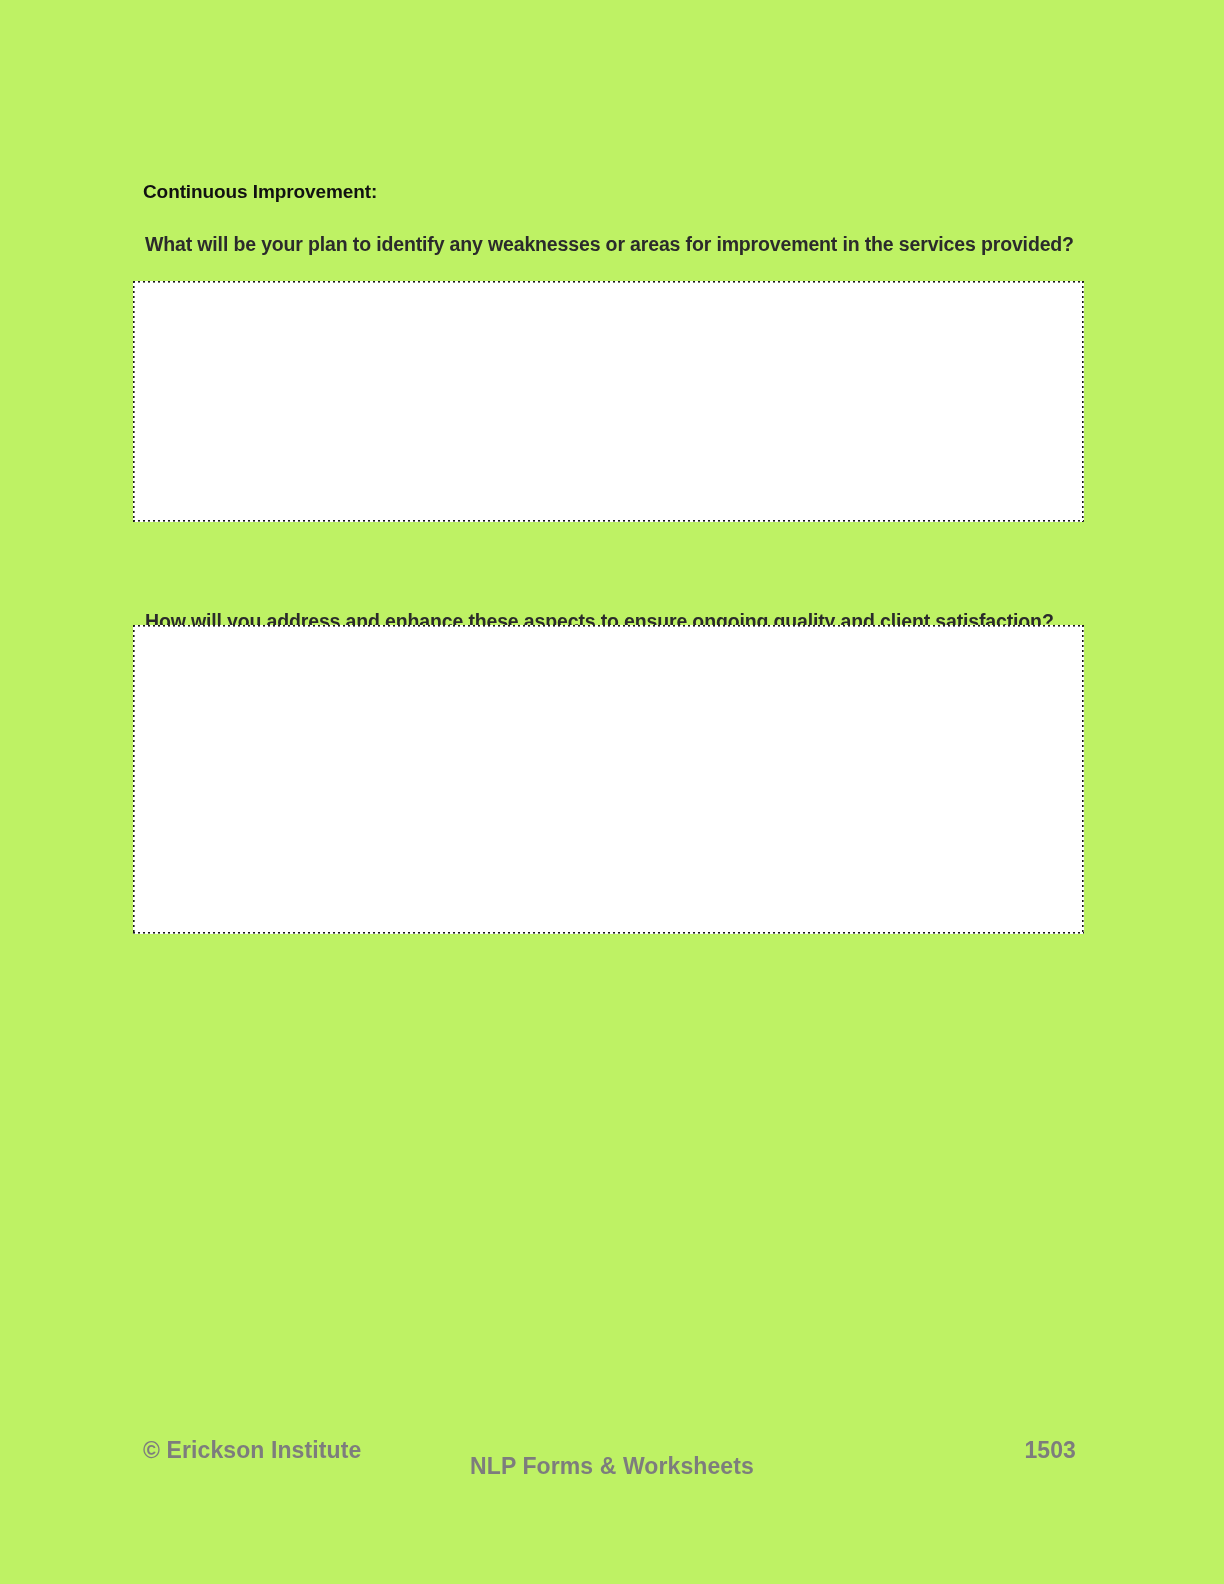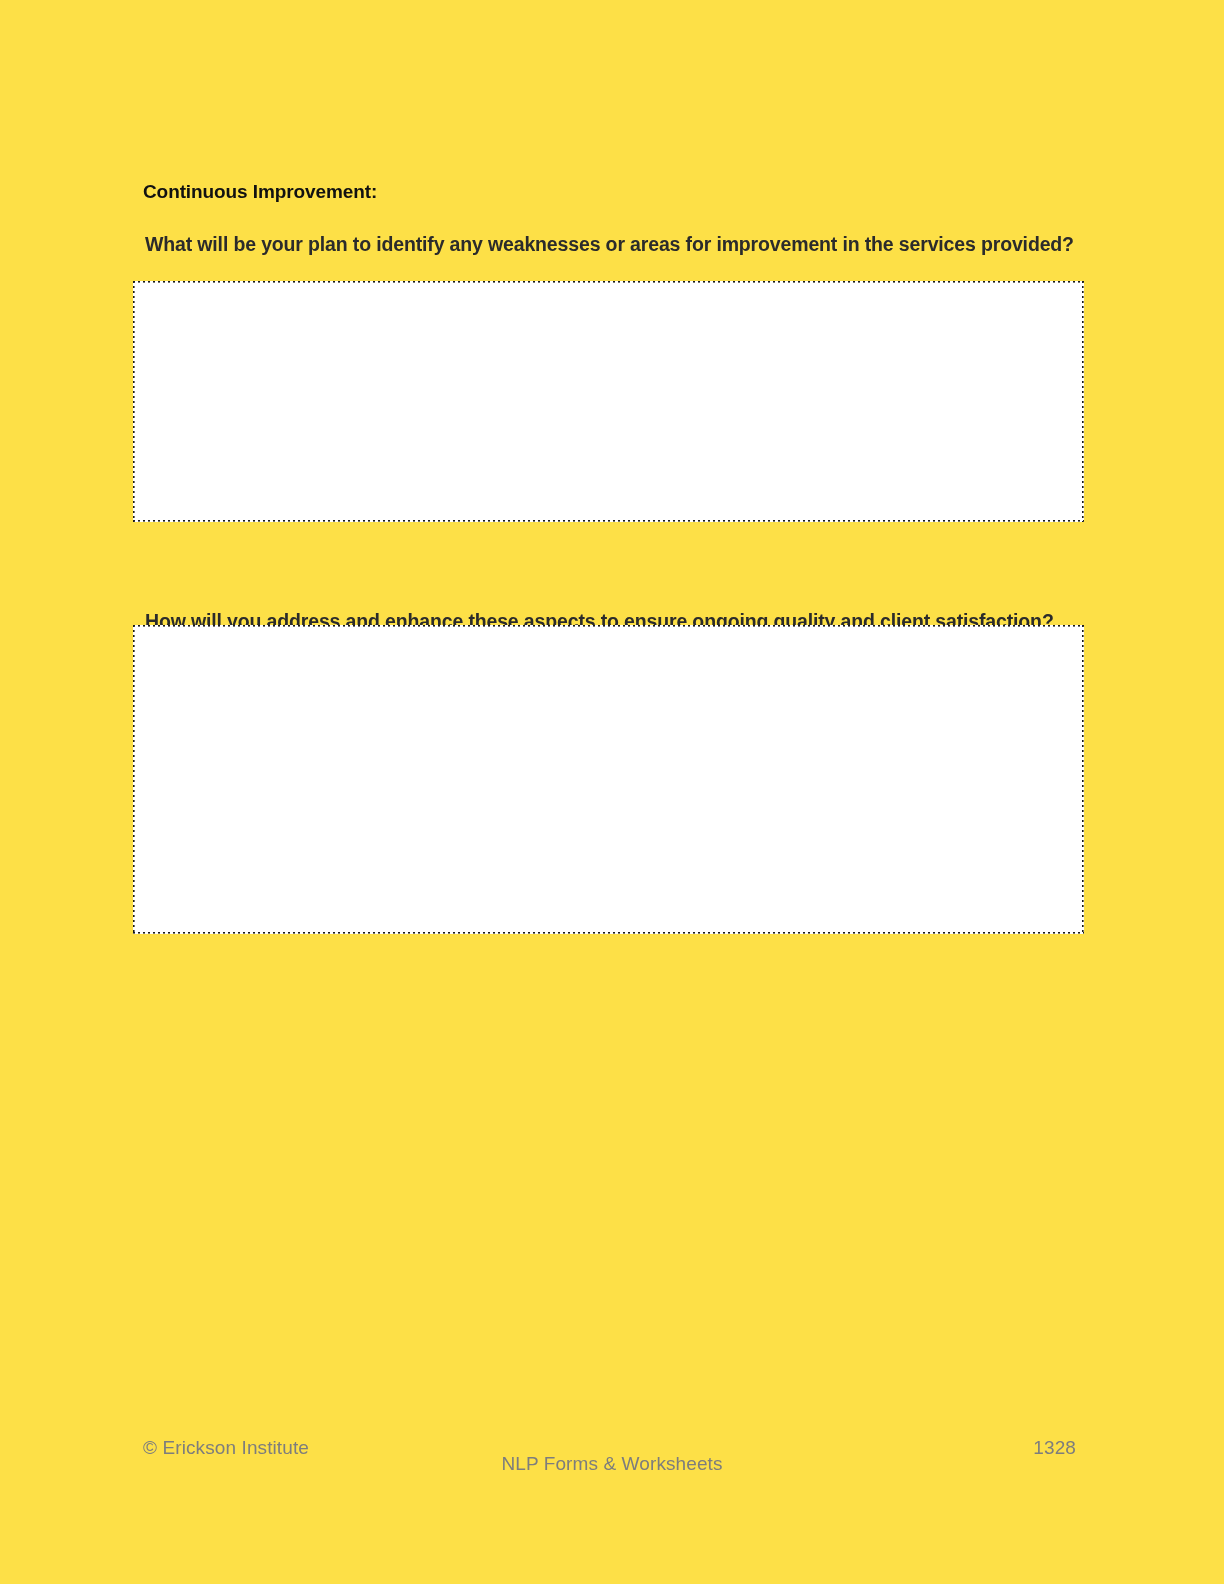--- a/index.html
+++ b/index.html
@@ -12,21 +12,21 @@
     height: 1584px;
     position: relative;
     font-family: "Liberation Sans", sans-serif;
     -webkit-font-smoothing: antialiased;
     overflow: hidden;
   }
 
   .page {
     position: absolute;
     inset: 0;
-    background: #fde047;
+    background: #bef264;
   }
 
   
   .content {
     position: absolute;
     left: 133px;
     top: 0;
     width: 951px;
   }
 
@@ -85,23 +85,24 @@
     height: 309px;
   }
 
   
   .footer {
     position: absolute;
     left: 133px;
     right: 133px;
     top: 1437px;
     height: 24px;
-    font-size: 19px;
+    font-size: 23px;
     color: #7d7d7d;
     letter-spacing: 0.1px;
+    font-weight: bold;
   }
   .footer-left {
     position: absolute;
     left: 10px;
     top: 0;
     white-space: nowrap;
   }
   .footer-center {
     position: absolute;
     left: 50%;
@@ -131,16 +132,16 @@
 
     <p class="question question-2">How will you address and enhance these aspects to ensure ongoing quality and client satisfaction?</p>
 
     <div class="answer-box answer-box-2"></div>
 
   </div>
 
   <div class="footer">
     <span class="footer-left">© Erickson Institute</span>
     <span class="footer-center">NLP Forms &amp; Worksheets</span>
-    <span class="footer-right">1328</span>
+    <span class="footer-right">1503</span>
   </div>
 
 </div>
 
 </body></html>

